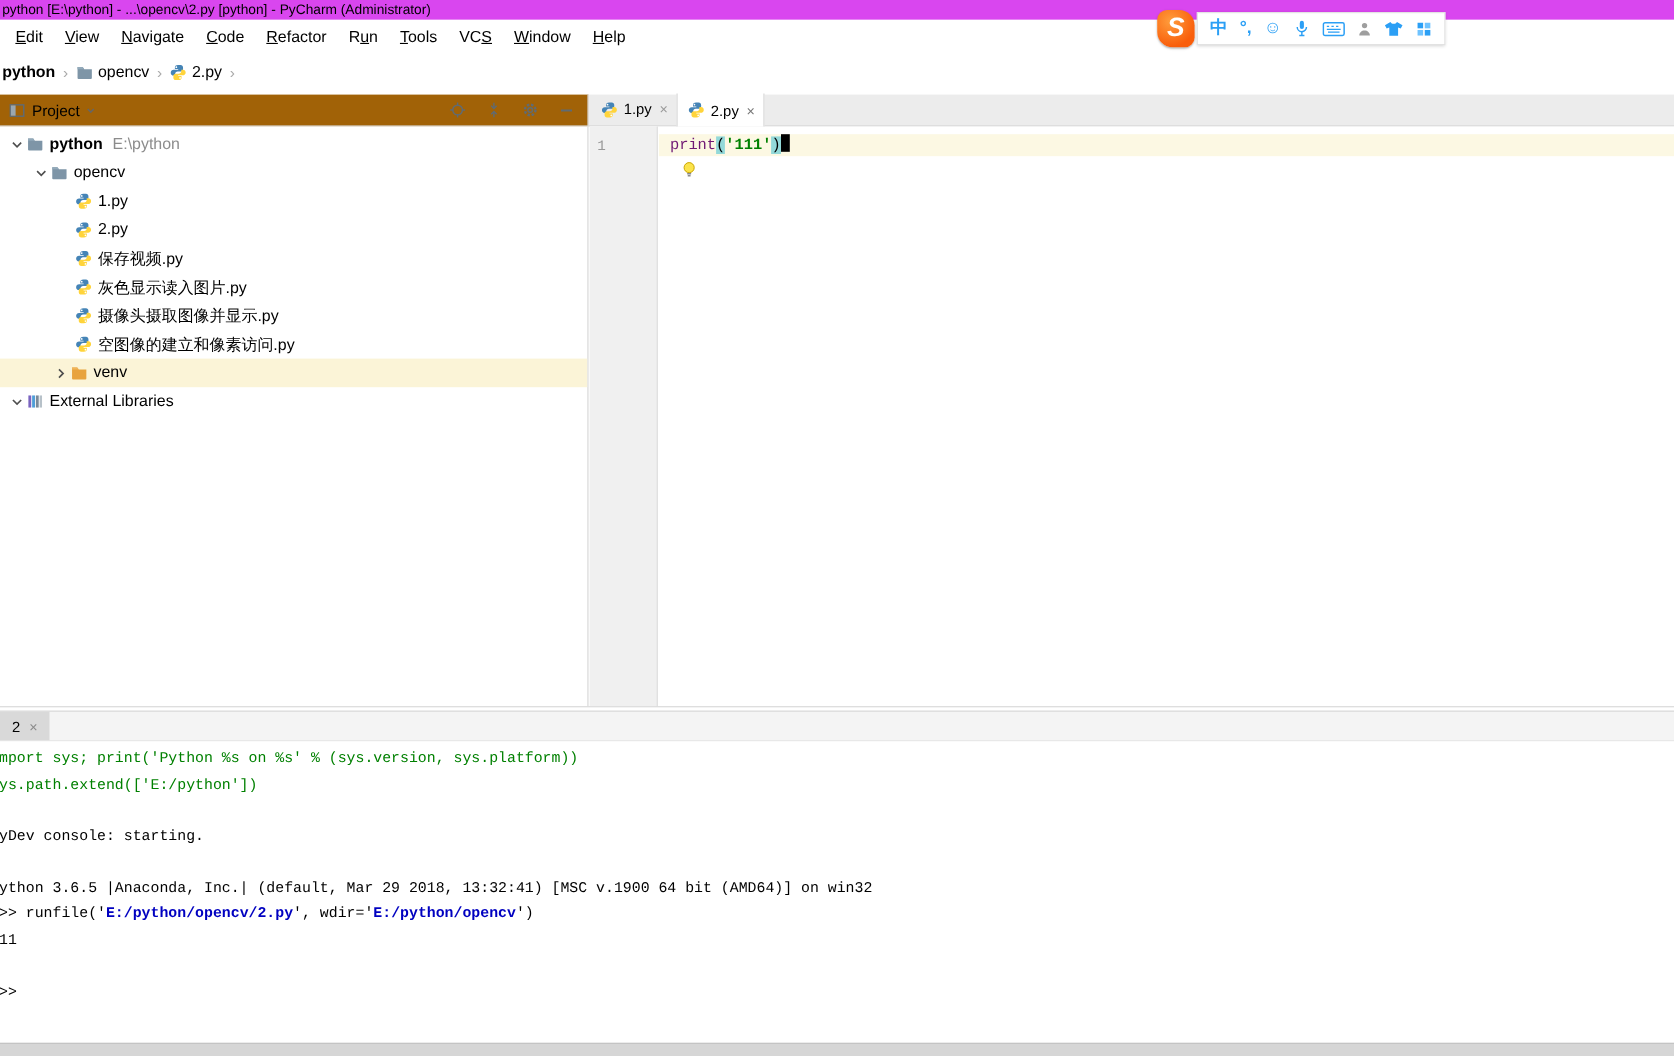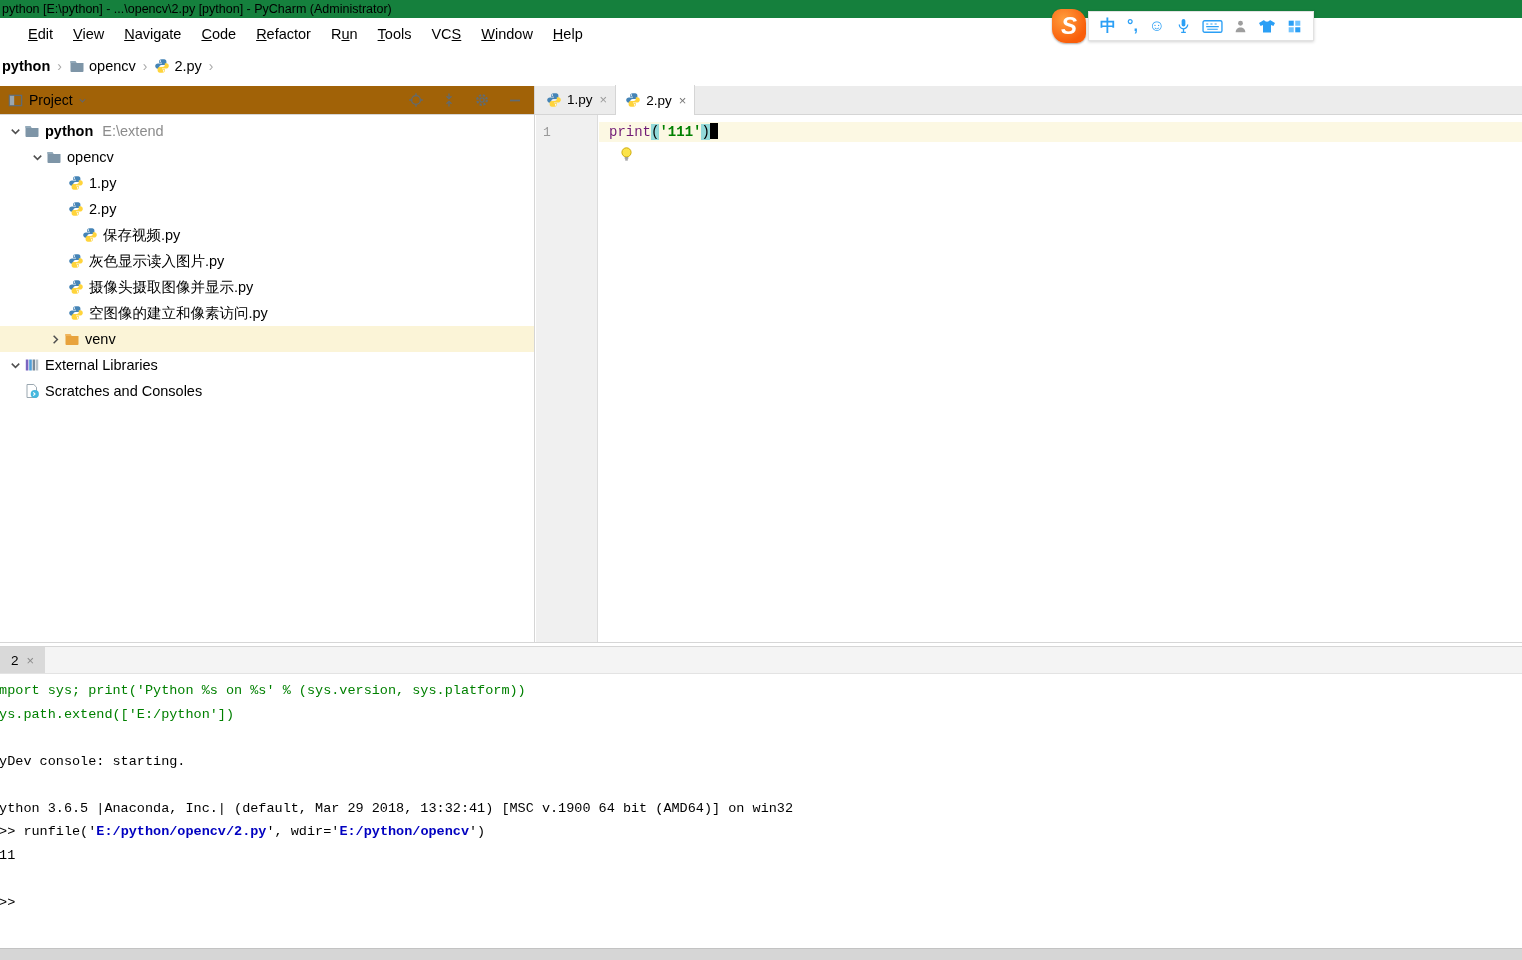--- a/index.html
+++ b/index.html
@@ -5,25 +5,25 @@
   :root{
     --ime-blue:#2b9ff5; --sogou-orange:#f95e0b; --console-input:#008000;
     --console-link:#0000c0; --string-color:#008000; --current-line:#fcf8e3;
     --brace-match:#93d9d9; --selected-row:#fbf4d7; --panel-border:#d5d5d5;
   }
   *{margin:0;padding:0;box-sizing:border-box;}
   html,body{width:1522px;height:960px;overflow:hidden;background:#fff;
     font-family:"Liberation Sans",sans-serif;color:#000;}
   #app{position:absolute;inset:0;width:1522px;height:960px;background:#fff;}
 
-  .titlebar{position:absolute;left:0;top:0;width:100%;height:18px;background:#15803d;
+  .titlebar{position:absolute;left:0;top:0;width:100%;height:18px;background:#d946ef;
     font-size:12.5px;line-height:18px;padding-left:2px;white-space:nowrap;}
 
   .menubar{position:absolute;left:0;top:18px;width:100%;height:32px;background:#fff;
-    display:flex;align-items:center;font-size:14.5px;padding-left:18px;}
+    display:flex;align-items:center;font-size:14.5px;padding-left:4px;}
   .menu-item{padding:4px 10px;cursor:default;white-space:nowrap;}
 
   .sogou{position:absolute;left:1052px;top:8px;height:36px;display:flex;align-items:center;z-index:6;}
   .sogou-logo{width:34px;height:34px;border-radius:9px 14px 9px 14px;color:#fff;font-weight:bold;
     font-style:italic;font-size:24px;display:flex;align-items:center;justify-content:center;
     background:radial-gradient(circle at 35% 30%, #ff9d3c, var(--sogou-orange) 72%);
     box-shadow:0 1px 2px rgba(0,0,0,.35);}
   .sogou-tools{display:flex;align-items:center;gap:11px;background:#fff;border:1px solid #e2e2e2;
     box-shadow:0 1px 3px rgba(0,0,0,.18);height:30px;padding:0 11px;margin-left:2px;}
   .ime-btn{display:flex;align-items:center;justify-content:center;cursor:default;}
@@ -268,21 +268,21 @@
             <path d="M4 6l4 4 4-4" stroke="#4f4f4f" stroke-width="1.6" fill="none"></path>
           </svg>
         </span>
         <span class="tree-icon">
           <svg width="16" height="16" viewBox="0 0 16 16">
             <path fill="#7e95a7" d="M1.5 3h4.7l1.4 1.9h6.9V13a.9.9 0 0 1-.9.9H2.4a.9.9 0 0 1-.9-.9z"></path>
             <path fill="#93aaba" d="M1.5 3h4.7l1.4 1.9H1.5z"></path>
           </svg>
         </span>
         <span class="tree-label bold">python</span>
-        <span class="tree-suffix">E:\extend</span>
+        <span class="tree-suffix">E:\python</span>
       </div>
       <div class="tree-row" style="padding-left: 28px;">
         <span class="tree-chevron">
           <svg width="15" height="15" viewBox="0 0 16 16">
             <path d="M4 6l4 4 4-4" stroke="#4f4f4f" stroke-width="1.6" fill="none"></path>
           </svg>
         </span>
         <span class="tree-icon">
           <svg width="16" height="16" viewBox="0 0 16 16">
             <path fill="#7e95a7" d="M1.5 3h4.7l1.4 1.9h6.9V13a.9.9 0 0 1-.9.9H2.4a.9.9 0 0 1-.9-.9z"></path>
@@ -308,21 +308,21 @@
         <span class="tree-icon">
           <svg width="16" height="16" viewBox="0 0 16 16">
             <path fill="#4584b6" d="M7.9 1.2c-2.3 0-2.9 1-2.9 2.2v1.4h3v.7H3.9c-1.5 0-2.7 1.1-2.7 2.6 0 1.5 1 2.6 2.5 2.6h1.5V9.2c0-1.3 1-2.3 2.3-2.3h2.9c1.1 0 2-.9 2-2V3.4c0-1.2-.9-2.2-2.2-2.2z"></path>
             <circle cx="6.3" cy="3.1" r=".8" fill="#fff"></circle>
             <path fill="#ffd43b" d="M8.1 14.8c2.3 0 2.9-1 2.9-2.2v-1.4H8v-.7h4.1c1.5 0 2.7-1.1 2.7-2.6 0-1.5-1-2.6-2.5-2.6h-1.5v1.5c0 1.3-1 2.3-2.3 2.3H5.6c-1.1 0-2 .9-2 2v1.5c0 1.2.9 2.2 2.2 2.2z"></path>
             <circle cx="9.7" cy="12.9" r=".8" fill="#fff"></circle>
           </svg>
         </span>
         <span class="tree-label">2.py</span>
       </div>
-      <div class="tree-row" style="padding-left: 64px;">
+      <div class="tree-row" style="padding-left: 50px;">
         <span class="tree-chevron"></span>
         <span class="tree-icon">
           <svg width="16" height="16" viewBox="0 0 16 16">
             <path fill="#4584b6" d="M7.9 1.2c-2.3 0-2.9 1-2.9 2.2v1.4h3v.7H3.9c-1.5 0-2.7 1.1-2.7 2.6 0 1.5 1 2.6 2.5 2.6h1.5V9.2c0-1.3 1-2.3 2.3-2.3h2.9c1.1 0 2-.9 2-2V3.4c0-1.2-.9-2.2-2.2-2.2z"></path>
             <circle cx="6.3" cy="3.1" r=".8" fill="#fff"></circle>
             <path fill="#ffd43b" d="M8.1 14.8c2.3 0 2.9-1 2.9-2.2v-1.4H8v-.7h4.1c1.5 0 2.7-1.1 2.7-2.6 0-1.5-1-2.6-2.5-2.6h-1.5v1.5c0 1.3-1 2.3-2.3 2.3H5.6c-1.1 0-2 .9-2 2v1.5c0 1.2.9 2.2 2.2 2.2z"></path>
             <circle cx="9.7" cy="12.9" r=".8" fill="#fff"></circle>
           </svg>
         </span>
         <span class="tree-label">保存视频.py</span>
@@ -385,31 +385,20 @@
         </span>
         <span class="tree-icon">
           <svg width="16" height="16" viewBox="0 0 16 16">
             <rect x="1.8" y="2.5" width="2.6" height="11" fill="#7a64c0"></rect>
             <rect x="5.2" y="2.5" width="2.6" height="11" fill="#4f9ed8"></rect>
             <rect x="8.6" y="2.5" width="2.6" height="11" fill="#7a8a99"></rect>
             <rect x="12" y="2.5" width="2.2" height="11" fill="#b7c1c9"></rect>
           </svg>
         </span>
         <span class="tree-label">External Libraries</span>
-      </div>
-      <div class="tree-row" style="padding-left: 6px;">
-        <span class="tree-chevron"></span>
-        <span class="tree-icon">
-          <svg width="16" height="16" viewBox="0 0 16 16">
-            <path fill="#fff" stroke="#9aa7b0" d="M3 1.5h6.8l2.7 2.7v10.3H3z"></path>
-            <circle cx="10.8" cy="11" r="4.1" fill="#45b8de"></circle>
-            <path d="M9.3 9.4l1.7 1.6-1.7 1.6" stroke="#fff" fill="none" stroke-width="1.1"></path>
-          </svg>
-        </span>
-        <span class="tree-label">Scratches and Consoles</span>
       </div>
     </div>
 
   <div class="editor">
     <div class="gutter">
       <span class="lineno">1</span>
     </div>
     <div class="code-area">
       <div class="current-line"></div>
       <div class="code-line" id="code-line"><span class="tok-plain">print</span><span class="tok-brace">(</span><span class="tok-string">'111'</span><span class="tok-brace">)</span><span class="cursor"></span></div>

